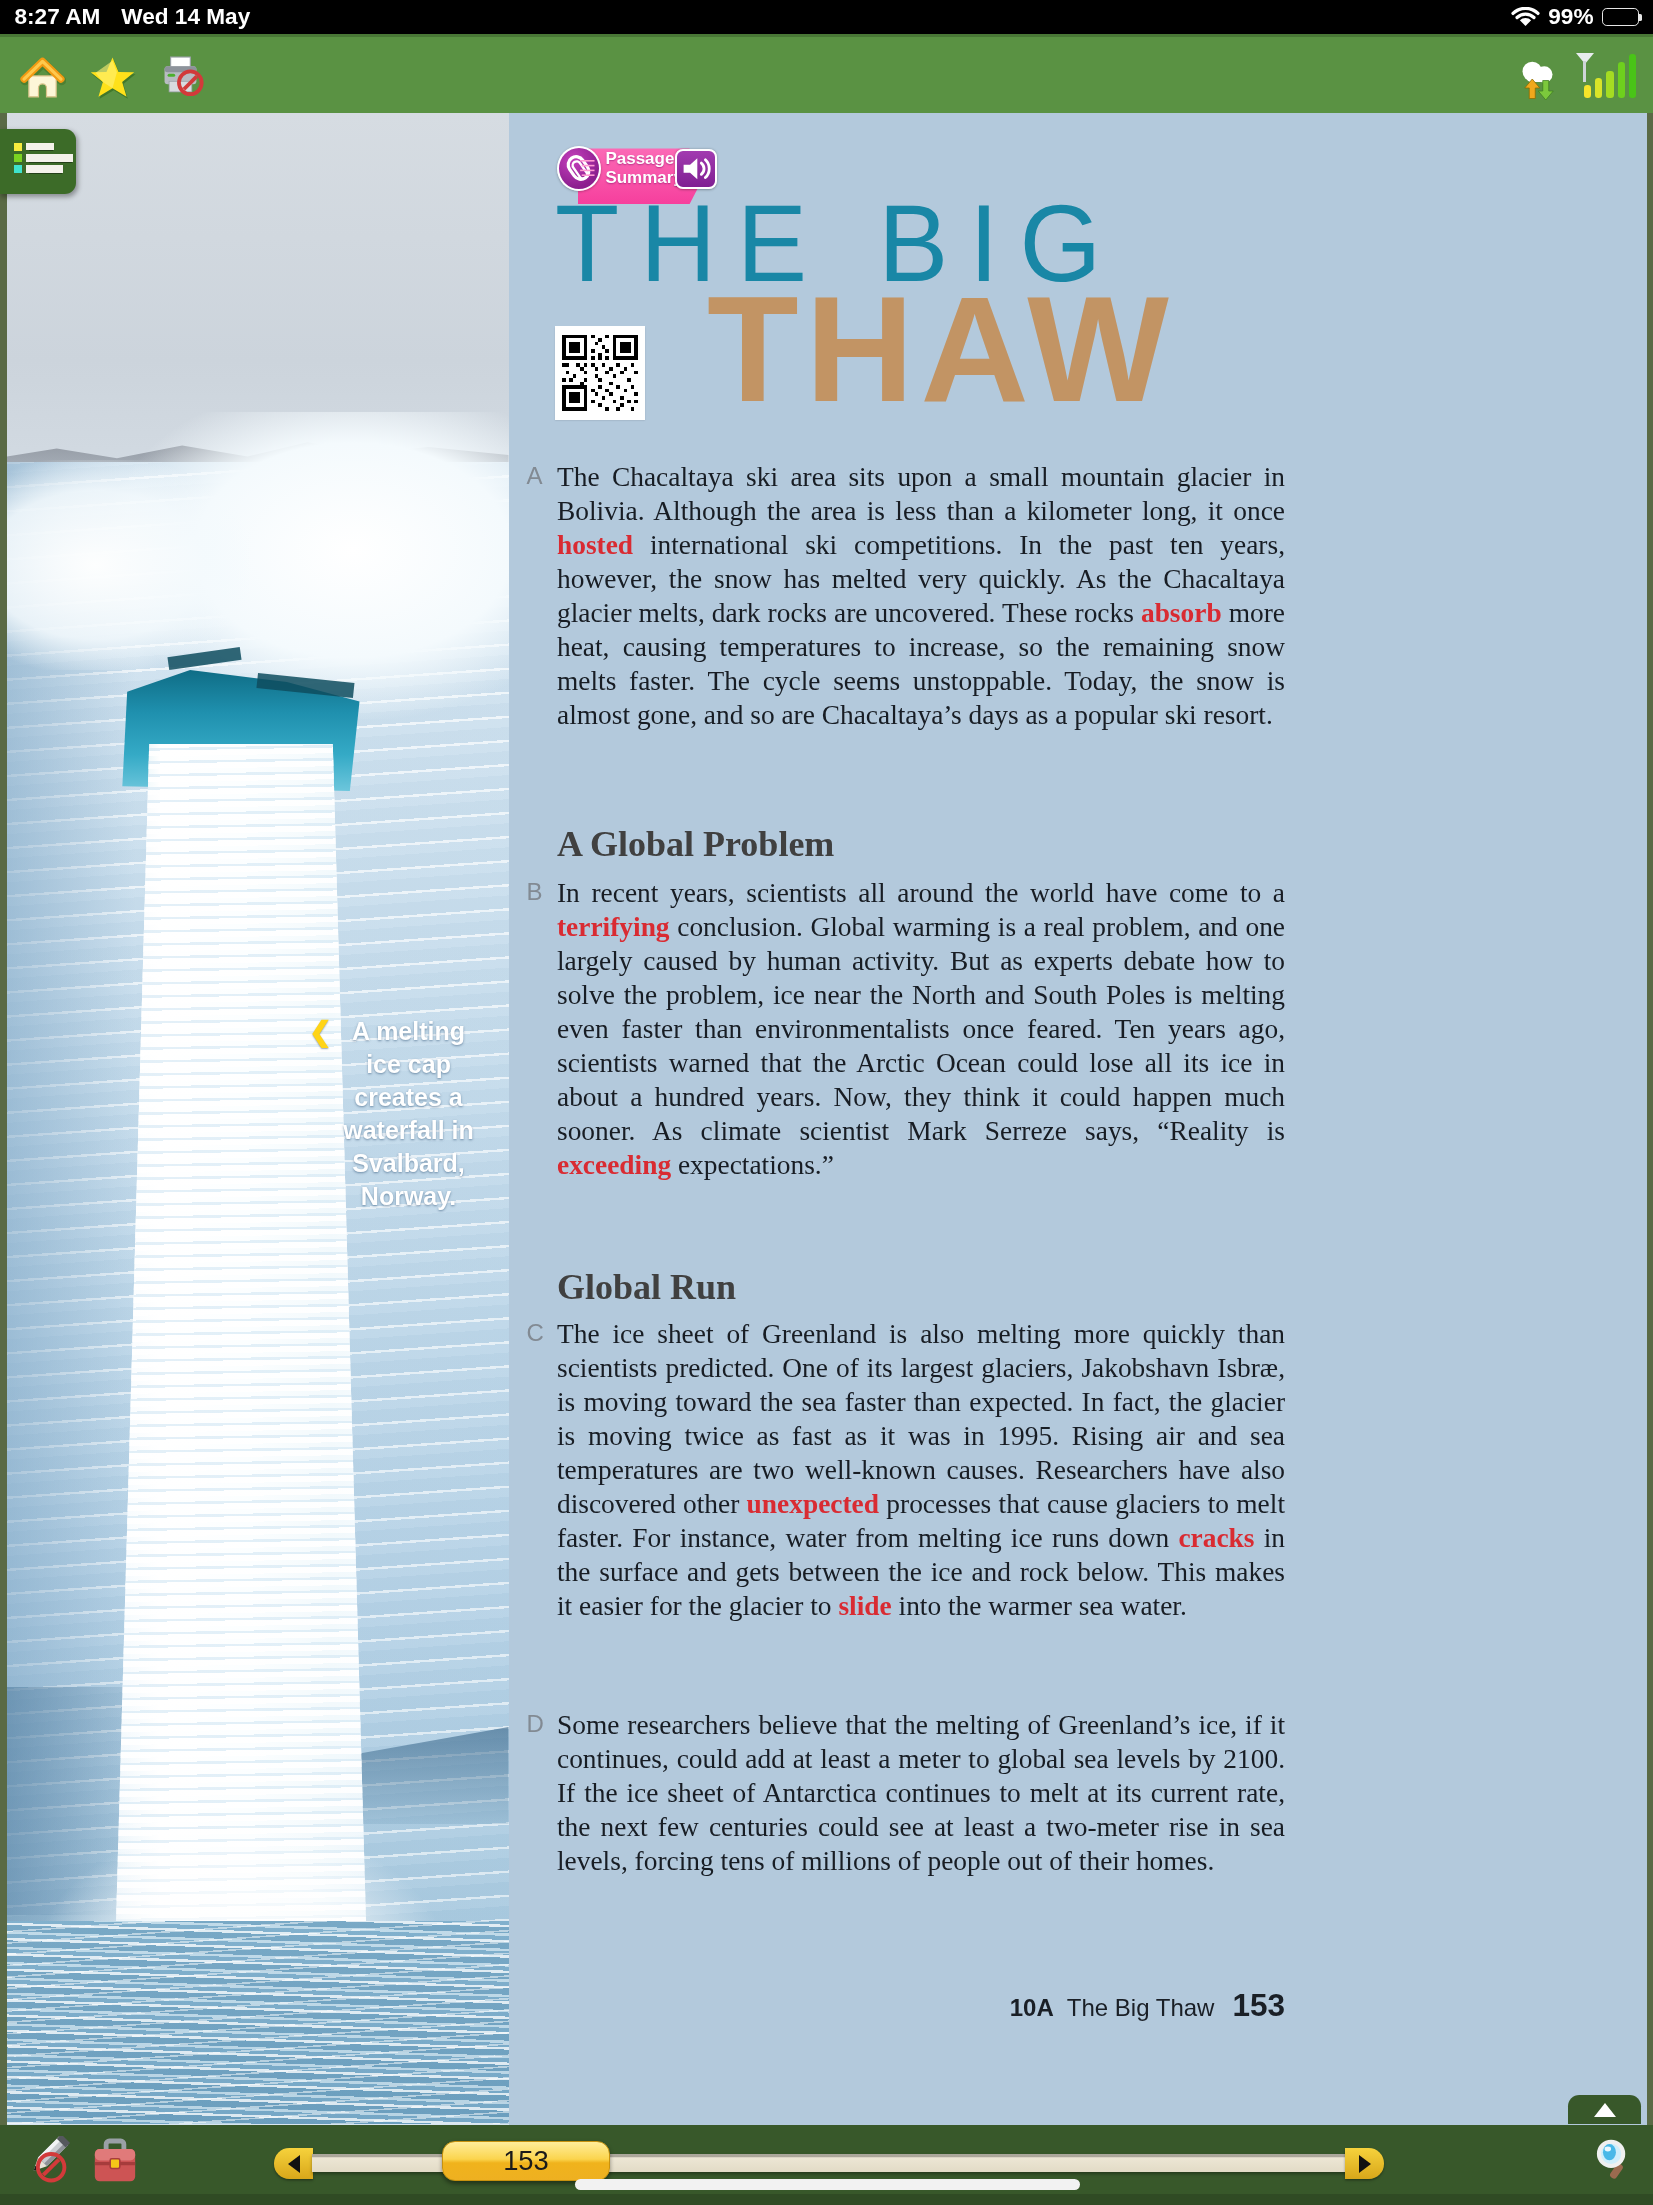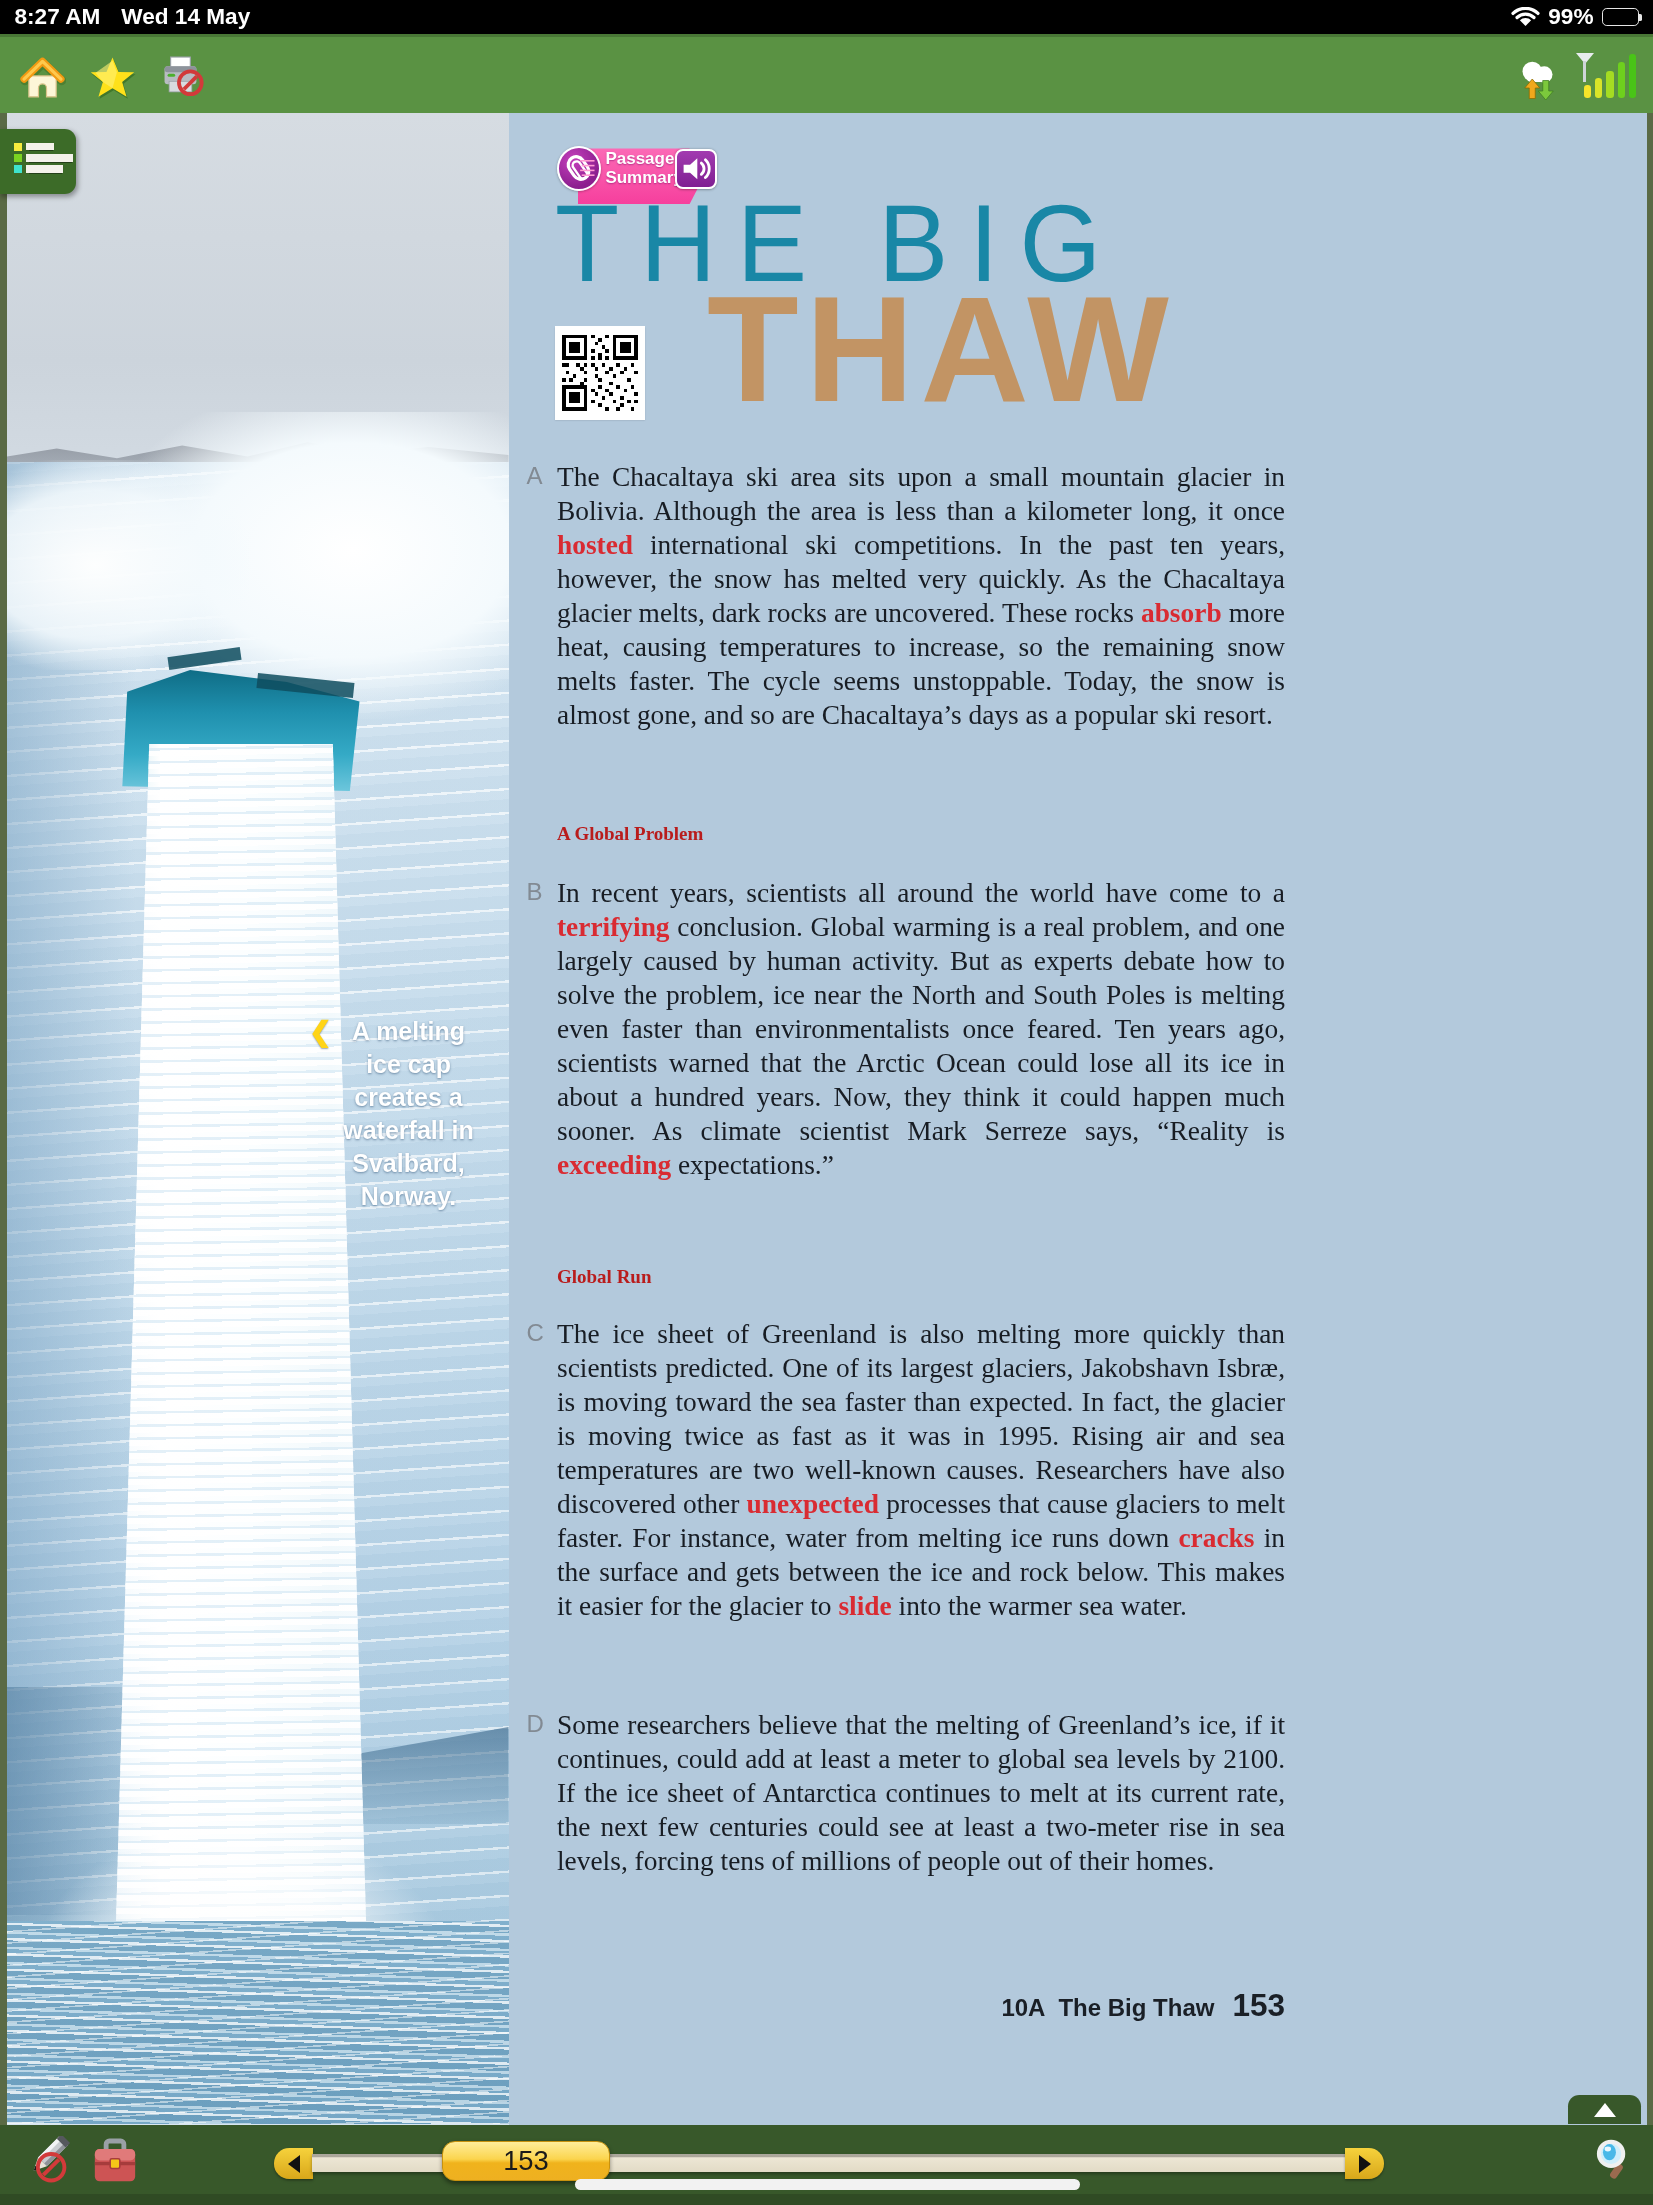--- a/index.html
+++ b/index.html
@@ -82,24 +82,24 @@
   
   #title1{left:555px;top:191px;font-size:105px;line-height:1;letter-spacing:.2em;color:var(--teal);font-weight:400;transform:scaleY(1.04);}
   #title2{left:707px;top:274px;font-size:150px;line-height:1;letter-spacing:.045em;color:var(--tan);font-weight:bold;}
   #qr{left:555px;top:326px;width:90px;height:94px;background:#fff;padding:7.3px;box-shadow:0 0.8px 1.6px rgba(0,0,0,.15);}
 
   
   .para{position:absolute;left:525px;width:762px;}
   .plabel{position:absolute;left:1.6px;top:2.4px;font-size:24px;color:var(--label-gray);font-family:"Liberation Sans",sans-serif;}
   .ptext{margin-left:32px;width:728px;font-family:"Liberation Serif",serif;font-size:27.4px;line-height:34px;color:var(--ink);text-align:justify;}
   .ptext strong,.kw{color:var(--kw-red);font-weight:bold;}
-  .heading{position:absolute;left:557px;font-family:"Liberation Serif",serif;font-size:19px;font-weight:bold;color:#b91c1c;}
+  .heading{position:absolute;left:557px;font-family:"Liberation Serif",serif;font-size:36px;font-weight:bold;color:#404040;}
   #footer-line{position:absolute;left:525px;width:760px;top:1987px;text-align:right;color:#1a1f26;}
   #footer-line .f1{font-size:24px;font-weight:bold;}
-  #footer-line .f2{font-size:24px;font-weight:bold;margin-left:13px;}
+  #footer-line .f2{font-size:24px;font-weight:normal;margin-left:13px;}
   #footer-line .f3{font-size:31.5px;font-weight:bold;margin-left:18px;}
 
   
   #bottom-bar{left:0;top:2125px;width:1653px;height:81px;background:var(--bar-green);}
   #bottom-dark{left:0;top:2194px;width:1653px;height:11.3px;background:rgba(0,0,0,.14);}
   #up-tab{left:1568px;top:2095px;width:73px;height:29px;background:var(--bar-green);border-radius:11.3px 11.3px 0 0;cursor:pointer;display:flex;align-items:center;justify-content:center;}
   #up-tab .tri{width:0;height:0;border-left:11.3px solid transparent;border-right:11.3px solid transparent;border-bottom:14.5px solid #fff;}
   #slider-track{left:312px;top:2154px;width:1035px;height:18px;background:linear-gradient(180deg,#efe9d8,#e2dbc6);box-shadow:0 3.2px 0 rgba(0,0,0,.28) inset,0 2.4px 3.2px rgba(0,0,0,.35);cursor:pointer;}
   .sarrow{top:2148px;width:39px;height:31px;background:linear-gradient(180deg,#f6d23c,#d8a71a);display:flex;align-items:center;justify-content:center;cursor:pointer;box-shadow:0 1.6px 2.4px rgba(0,0,0,.35);}
   #arrow-left{left:274px;border-radius:15.3px 0 0 15.3px;}

